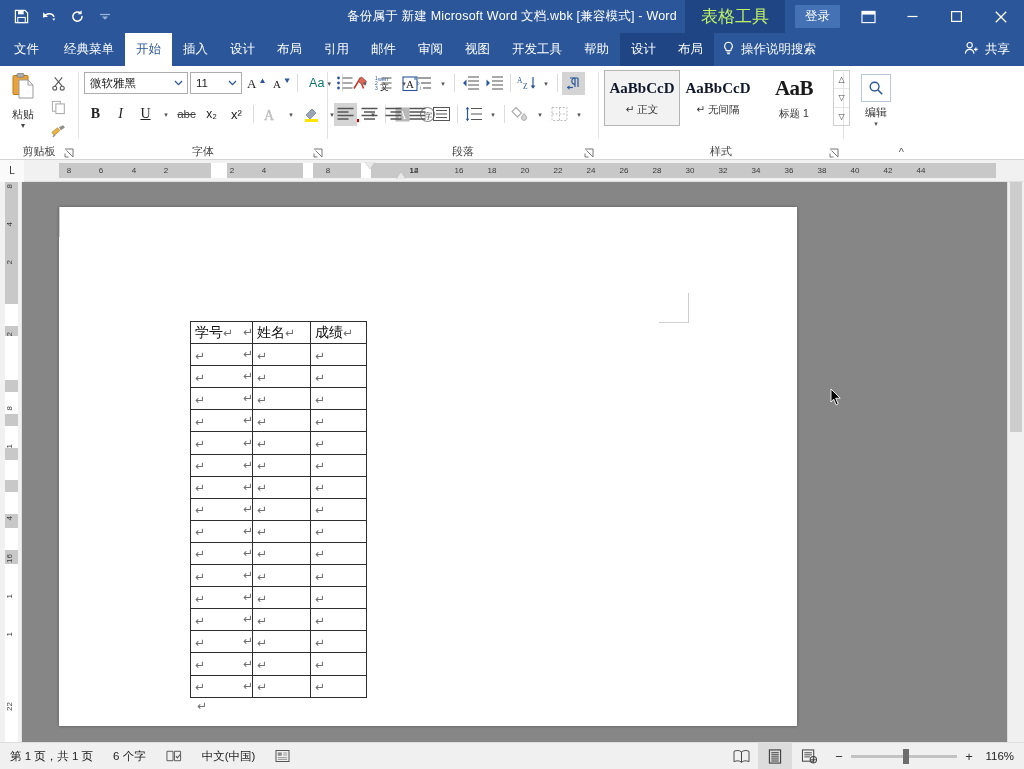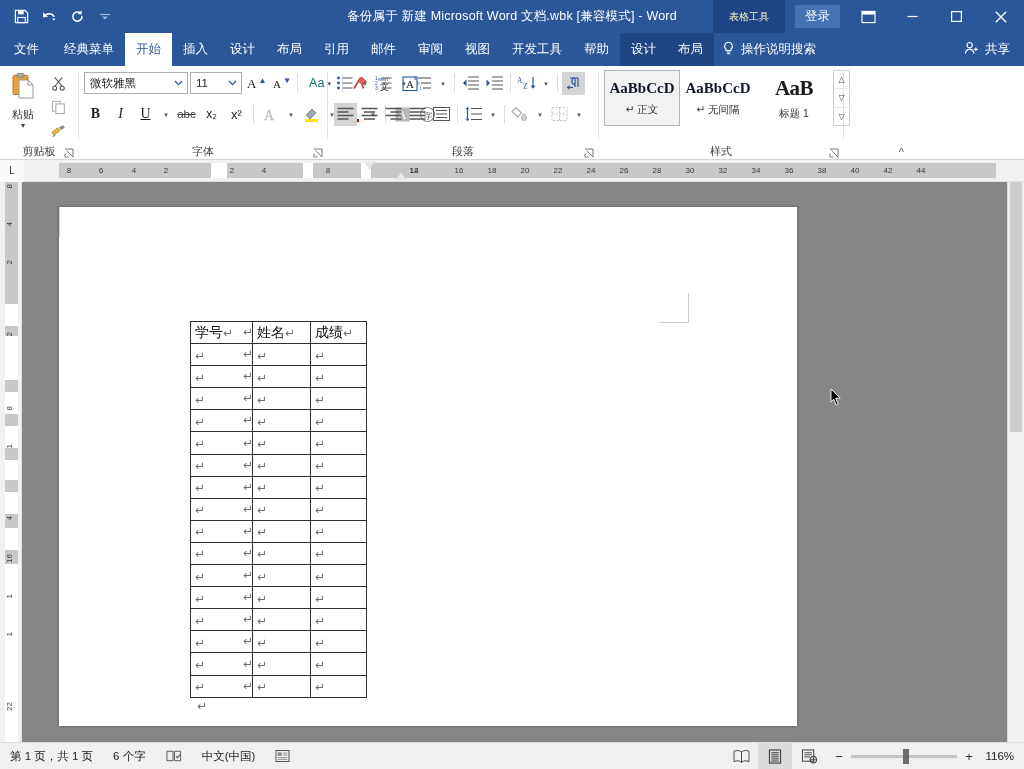--- a/index.html
+++ b/index.html
@@ -26,21 +26,21 @@
   .title-text {
     position: absolute; left: 0; right: 0; top: 0; height: 33px;
     display: flex; align-items: center; justify-content: center;
     color: #ffffff; font-size: 12.5px; letter-spacing: .2px;
     pointer-events: none;
   }
   .tb-right {
     position: absolute; right: 0; top: 0; height: 33px; display: flex; align-items: center;
   }
   .tabtools {
-    color: #fef9c3; font-size: 10px; background: #1f4585;
+    color: #bef264; font-size: 17px; background: #1f4585;
     height: 33px; display: flex; align-items: center; padding: 0 16px;
   }
   .signin {
     background: #4472b4; color: #ffffff; font-size: 12.5px;
     padding: 3px 10px; margin: 0 6px 0 10px; border-radius: 1px;
   }
   .wbtn {
     width: 44px; height: 33px; display: flex; align-items: center; justify-content: center;
     color: #ffffff;
   }
@@ -718,20 +718,32 @@
               <path d="M1 1h8v8" fill="none" stroke="#777" stroke-width="1"></path>
               <path d="M9 9L2.5 2.5" stroke="#777" stroke-width="1"></path>
               <path d="M1 9h3.5M1 9V5.5" stroke="#777" stroke-width="1"></path>
             </svg>
         </span>
       </div>
     </div>
     <div class="grp-sep"></div>
 
     <div class="grp g-edit">
+      <div class="grp-body">
+        <div class="editbtn">
+          <div class="editbox">
+            <svg width="16" height="16" viewBox="0 0 16 16">
+                <circle cx="6.6" cy="6.6" r="4.4" fill="none" stroke="#2b579a" stroke-width="1.4"></circle>
+                <path d="M10 10l4.2 4.2" stroke="#2b579a" stroke-width="1.6"></path>
+              </svg>
+          </div>
+          <span style="font-size:11px;color:#333;margin-top:3px;">编辑</span>
+          <span class="caret">▾</span>
+        </div>
+      </div>
       <div class="grp-label"></div>
       <span class="collapse">^</span>
     </div>
   </div>
 
   <div class="hruler">
     <div class="tabsel">L</div>
     <div class="rul-track">
       <div class="rul-seg rul-out" style="left:35px;width:152px;"></div>
       <div class="rul-seg rul-in" style="left:187px;width:16px;"></div>

